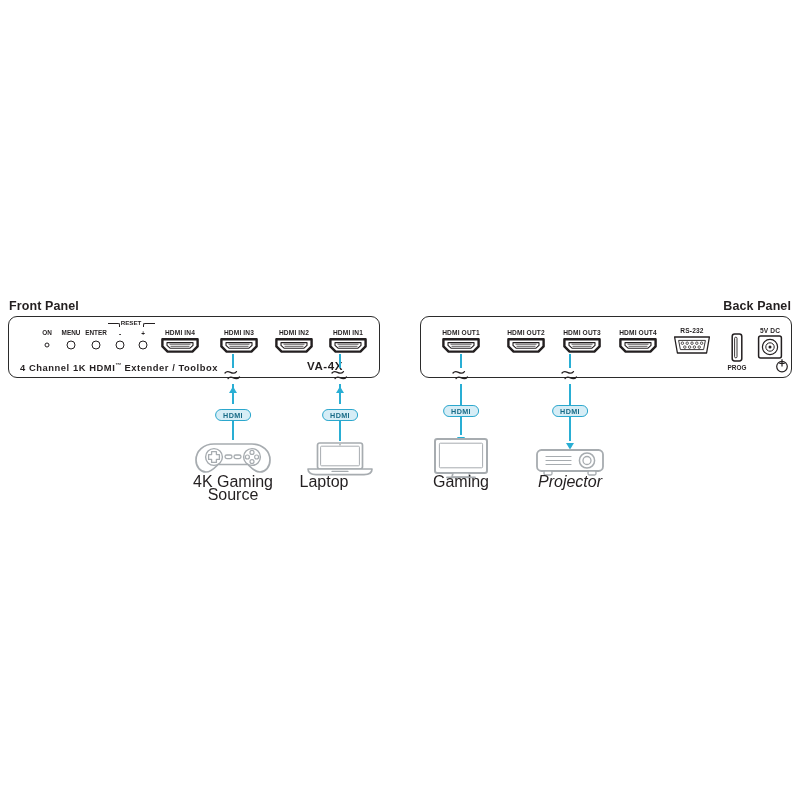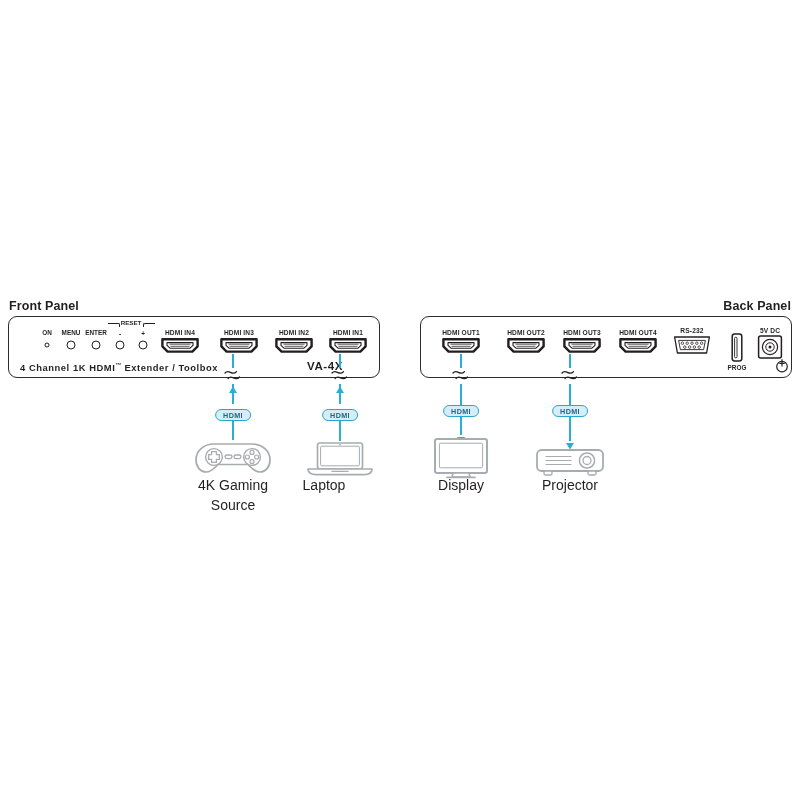--- a/index.html
+++ b/index.html
@@ -154,24 +154,24 @@
     padding: 0 7px;
     text-align: center;
     box-sizing: border-box;
     white-space: nowrap;
   }
 
   
   .device-label {
     position: absolute;
     transform: translateX(-50%);
-    font-size: 14px;
+    font-size: 16px;
     color: #231f20;
     text-align: center;
-    line-height: 20px;
+    line-height: 13px;
     white-space: pre-line;
   }
 
   .icon-wrap { position: absolute; transform: translateX(-50%); }
 </style>
 </head>
 <body>
 
 <div id="stage">
 
@@ -421,21 +421,21 @@
   </div>
 
   <div class="icon-wrap" style="left:461px; top:437px;">
     <svg width="60" height="42" viewBox="0 0 60 42">
       <rect x="4" y="2" width="52" height="34" rx="2.2" fill="#ffffff" stroke="#a7acb0" stroke-width="2"></rect>
       <rect x="8.4" y="6.2" width="43.2" height="24.6" rx="1" fill="#ffffff" stroke="#a7acb0" stroke-width="1"></rect>
       <path d="M22 36 L21 40 H39 L38 36 Z" fill="#ffffff" stroke="#a7acb0" stroke-width="1.6" stroke-linejoin="round"></path>
       <line x1="16" y1="40.4" x2="44" y2="40.4" stroke="#a7acb0" stroke-width="1.8" stroke-linecap="round"></line>
     </svg>
   </div>
-  <div class="device-label" style="left:461px; top:475px;">Display</div>
+  <div class="device-label" style="left:461px; top:475px;">Gaming</div>
 
   <div class="cable" style="left:570px; top:354px; height:14px;"></div>
   <div class="abs" style="left:570px; top:366px; transform:translateX(-50%);">
     <svg width="22" height="18" viewBox="0 0 22 18">
       <path d="M3 7 C7 2, 10 11, 14.5 5.6" fill="none" stroke="#231f20" stroke-width="1.25" stroke-linecap="round"></path>
       <path d="M6 12.6 C10 7.6, 13 16.4, 17.5 11" fill="none" stroke="#231f20" stroke-width="1.25" stroke-linecap="round"></path>
     </svg>
   </div>
   <div class="cable" style="left:570px; top:384px; height:21px;"></div>
   <div class="hdmi-badge" style="left:570px; top:405px;">HDMI</div>
@@ -453,15 +453,15 @@
       <circle cx="54" cy="14.5" r="4" fill="#ffffff" stroke="#a7acb0" stroke-width="1.3"></circle>
       <g stroke="#a7acb0" stroke-width="1.2" stroke-linecap="round">
         <line x1="13" y1="10.5" x2="38" y2="10.5"></line>
         <line x1="13" y1="14.5" x2="38" y2="14.5"></line>
         <line x1="13" y1="18.5" x2="38" y2="18.5"></line>
       </g>
       <rect x="11" y="25" width="8" height="4" rx="1.4" fill="#ffffff" stroke="#a7acb0" stroke-width="1.3"></rect>
       <rect x="55" y="25" width="8" height="4" rx="1.4" fill="#ffffff" stroke="#a7acb0" stroke-width="1.3"></rect>
     </svg>
   </div>
-  <div class="device-label" style="left:570px; top:475px;">Projector</div>
+  <div class="device-label" style="left:570px; top:475px;font-style:italic;">Projector</div>
 
 </div>
 
 </body></html>

